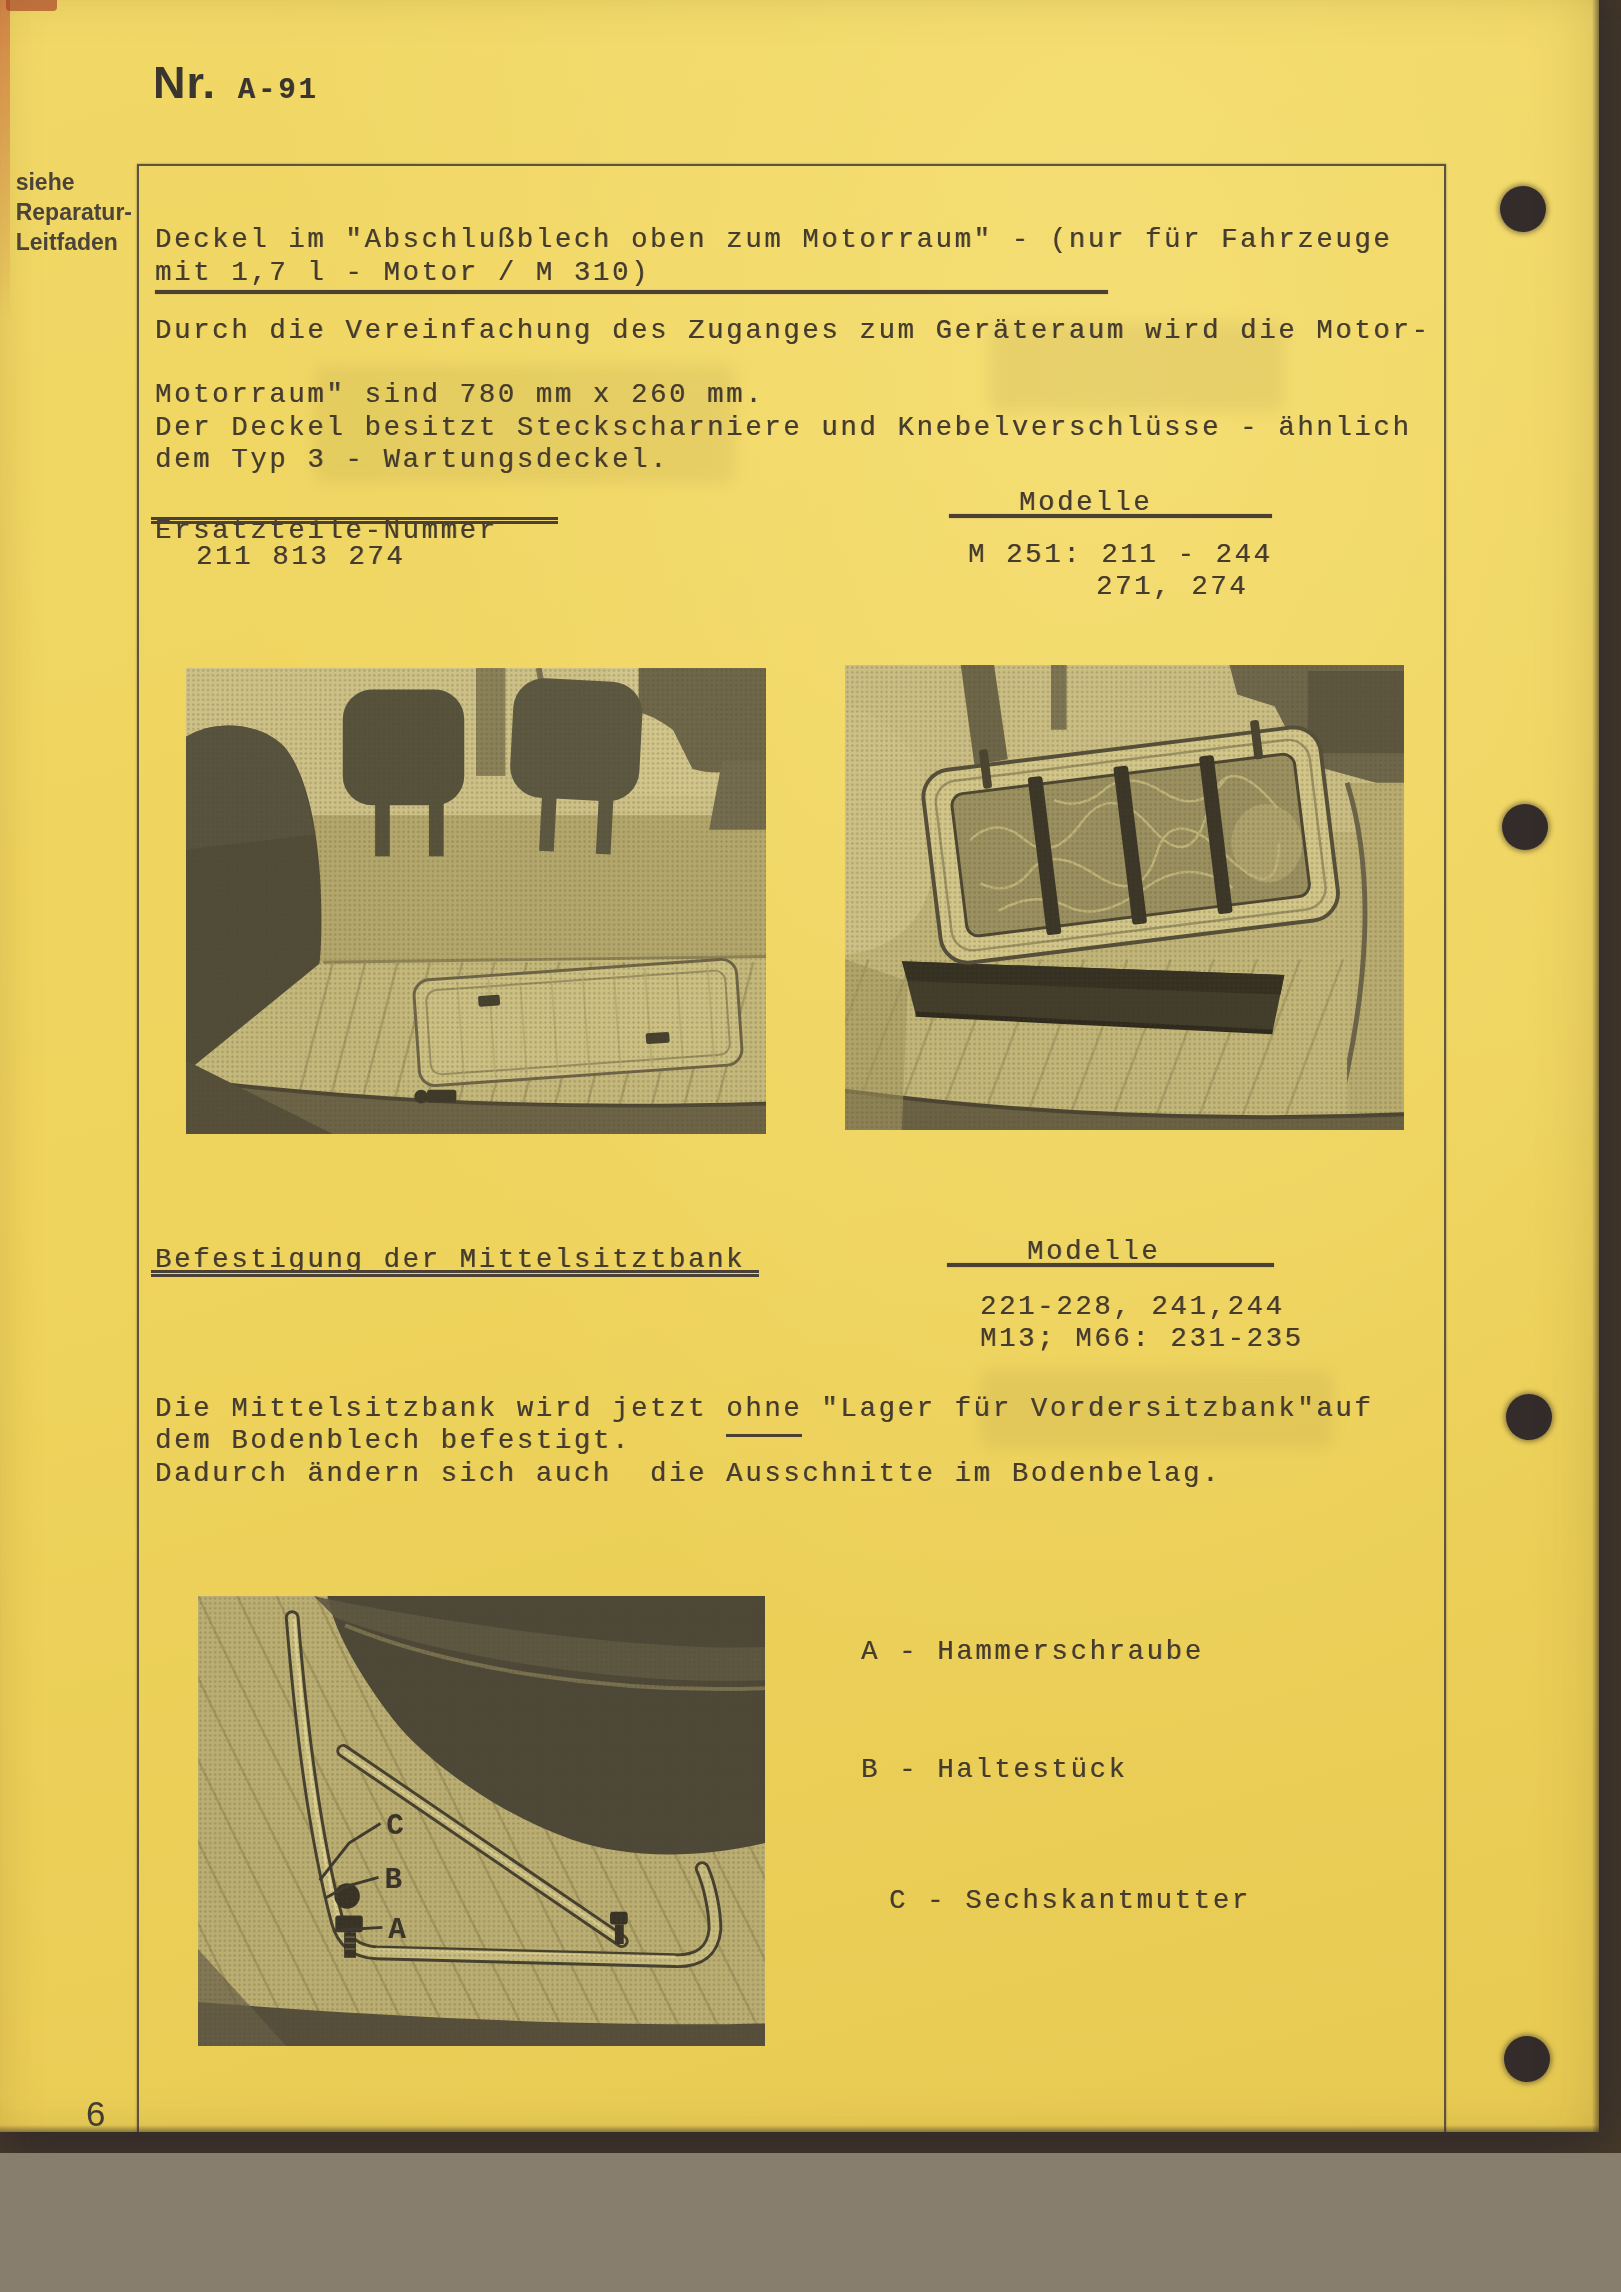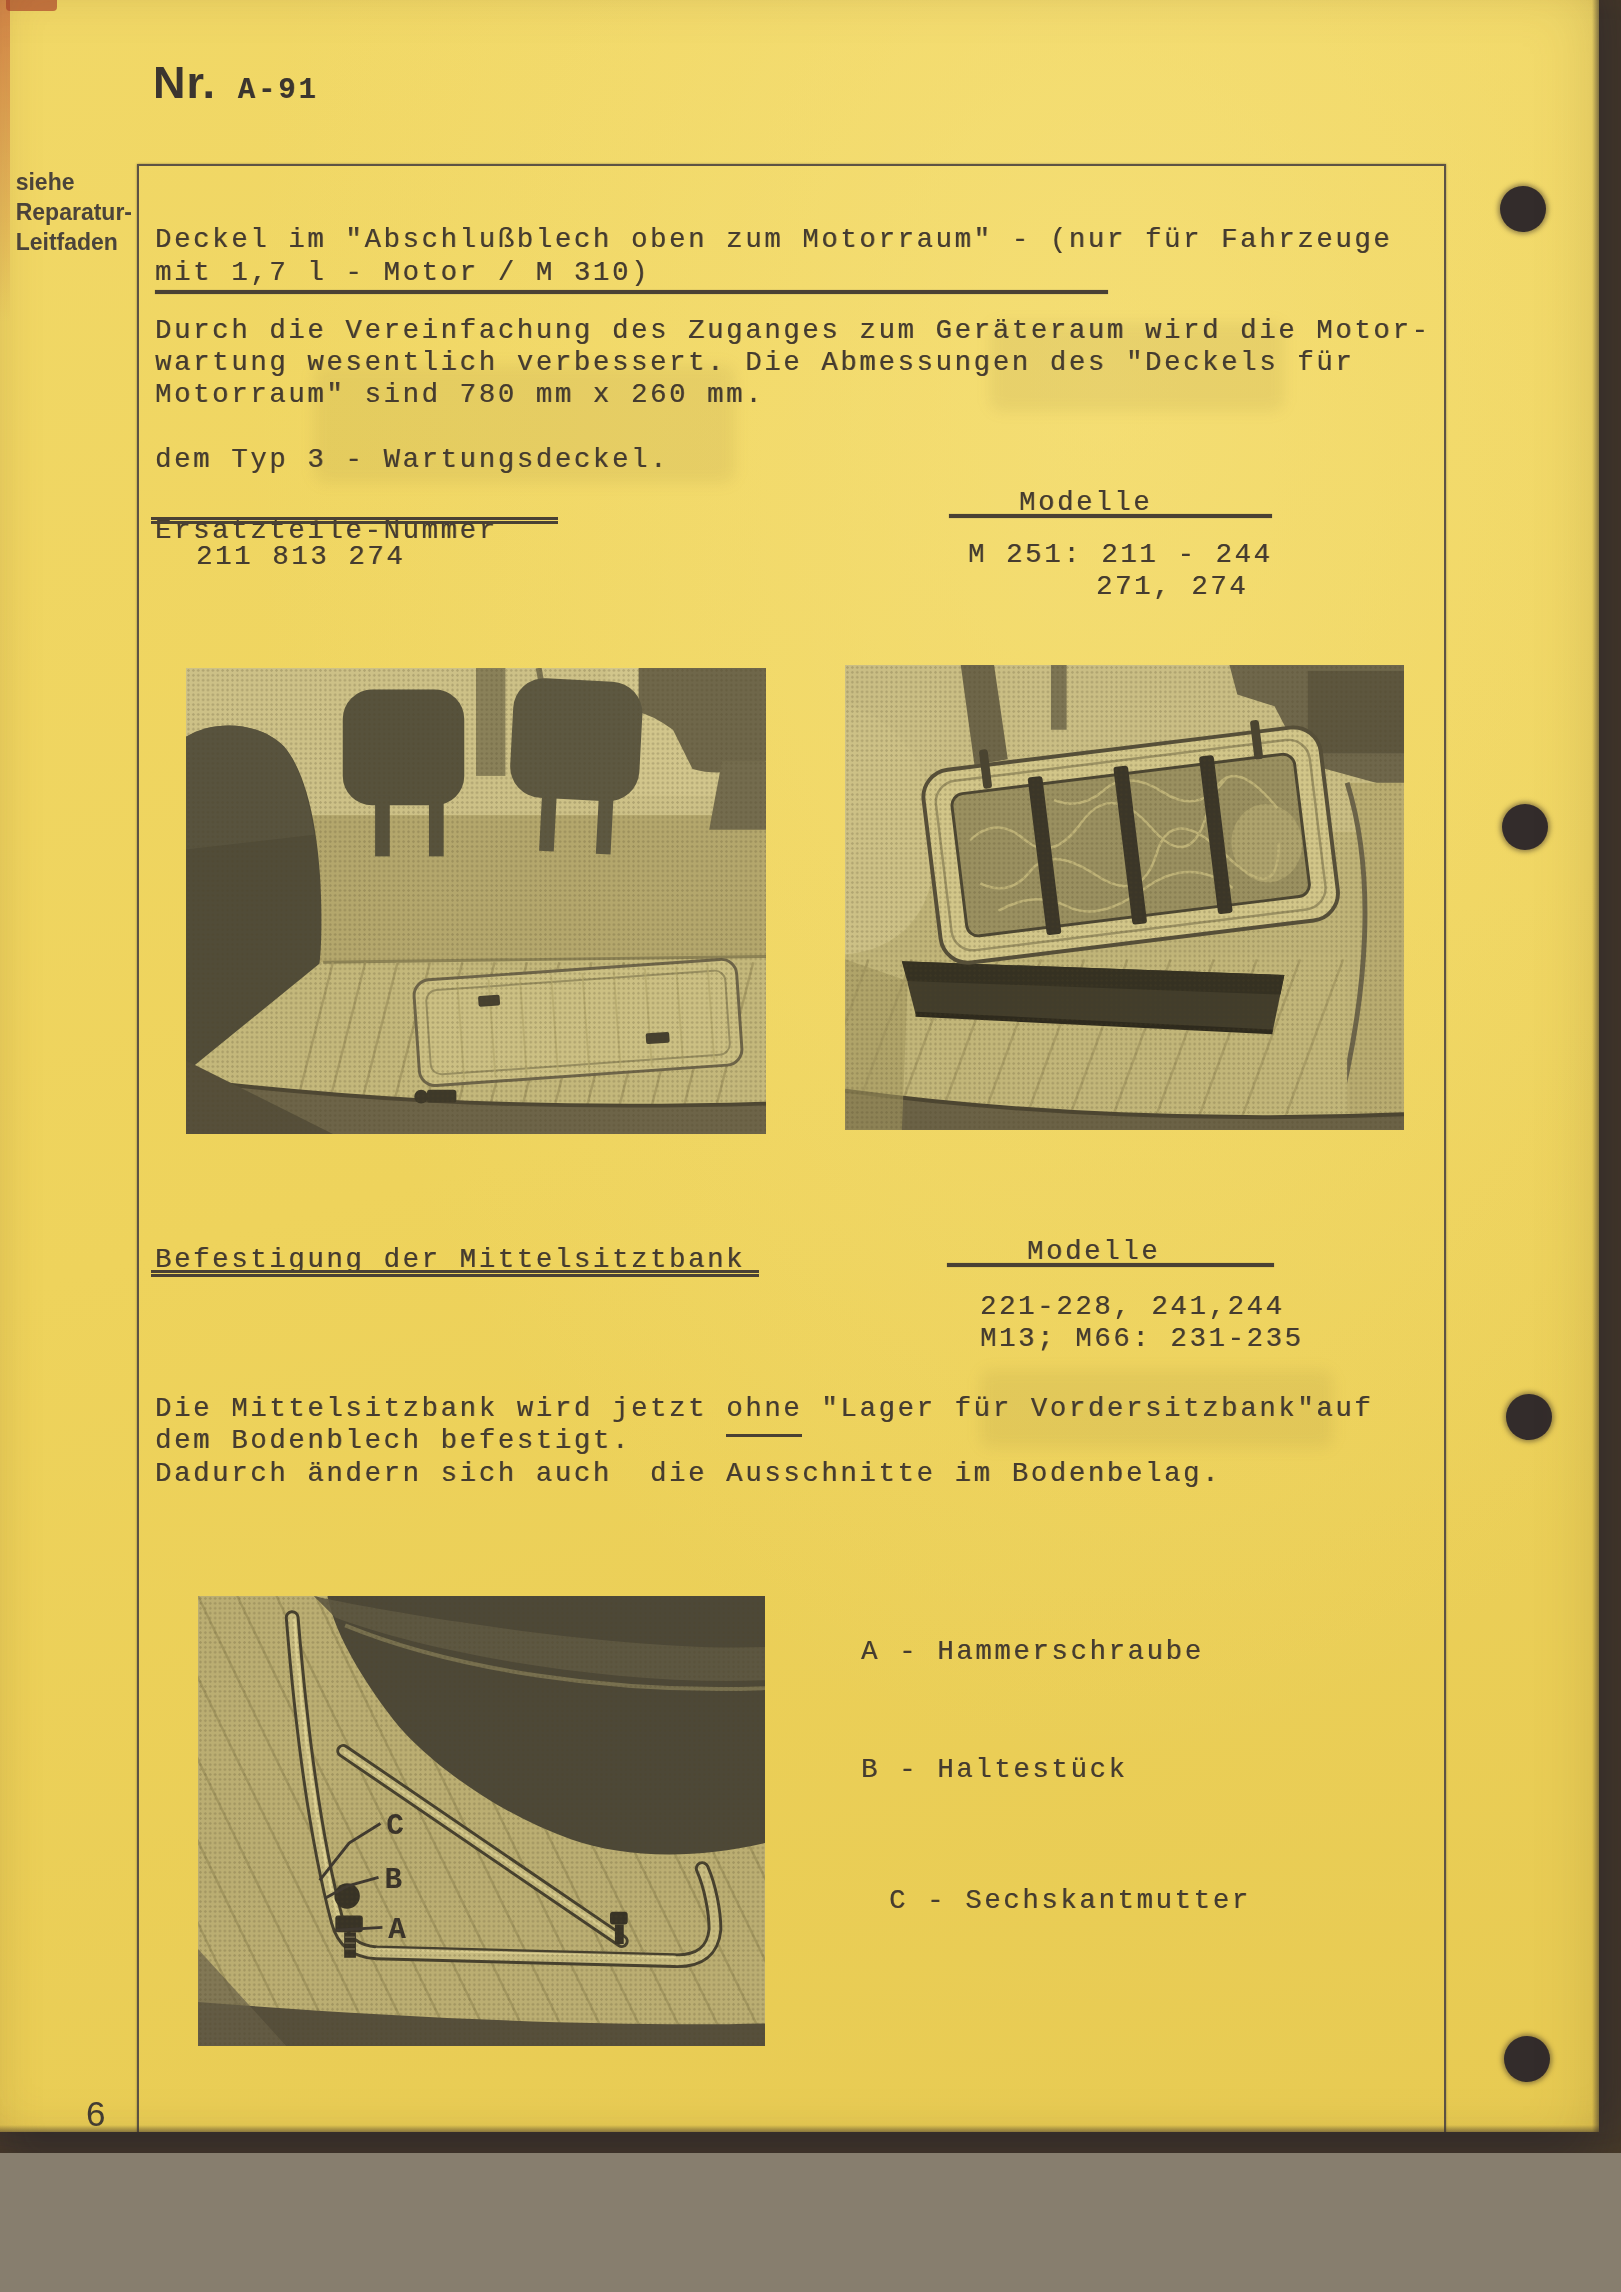--- a/index.html
+++ b/index.html
@@ -69,22 +69,22 @@
     <div>Leitfaden</div>
   </div>
 
   <div class="box"></div>
 
   <div class="tw" style="left:155px;top:223px;">Deckel im "Abschlußblech oben zum Motorraum" - (nur für Fahrzeuge</div>
   <div class="tw" style="left:155px;top:256px;">mit 1,7 l - Motor / M 310)</div>
   <div class="rule" style="left:155px;top:290px;width:953px;height:3.9px;"></div>
 
   <div class="tw" style="left:155px;top:314px;">Durch die Vereinfachung des Zuganges zum Geräteraum wird die Motor-</div>
-  <div class="tw" style="left:155px;top:346px;">wartung wesentlich verbessert. Die Abmessungen des "Deckels für</div>
   <div class="tw" style="left:155px;top:378px;">Motorraum" sind 780 mm x 260 mm.</div>
+  <div class="tw" style="left:155px;top:411px;">Der Deckel besitzt Steckscharniere und Knebelverschlüsse - ähnlich</div>
   <div class="tw" style="left:155px;top:443px;">dem Typ 3 - Wartungsdeckel.</div>
 
   <div class="tw" style="left:155px;top:514px;">Ersatzteile-Nummer</div>
   <div class="rule2" style="left:151px;top:517px;width:407px;height:6.9px;"></div>
   <div class="tw" style="left:196px;top:540px;">211 813 274</div>
 
   <div class="tw" style="left:1019px;top:486px;">Modelle</div>
   <div class="rule" style="left:949px;top:514px;width:323px;height:3.9px;"></div>
   <div class="tw" style="left:968px;top:538px;">M 251: 211 - 244</div>
   <div class="tw" style="left:1096px;top:570px;">271, 274</div>

